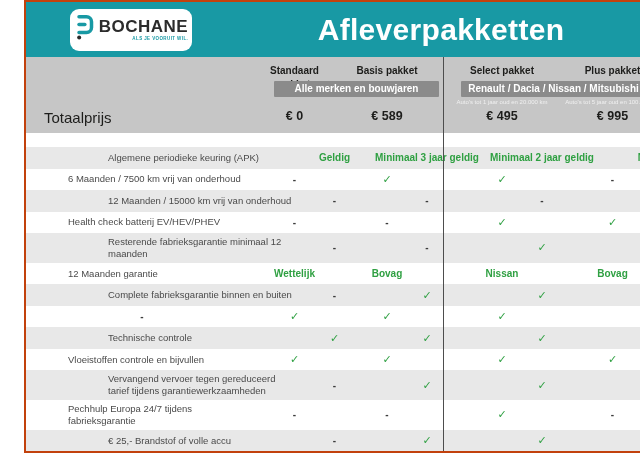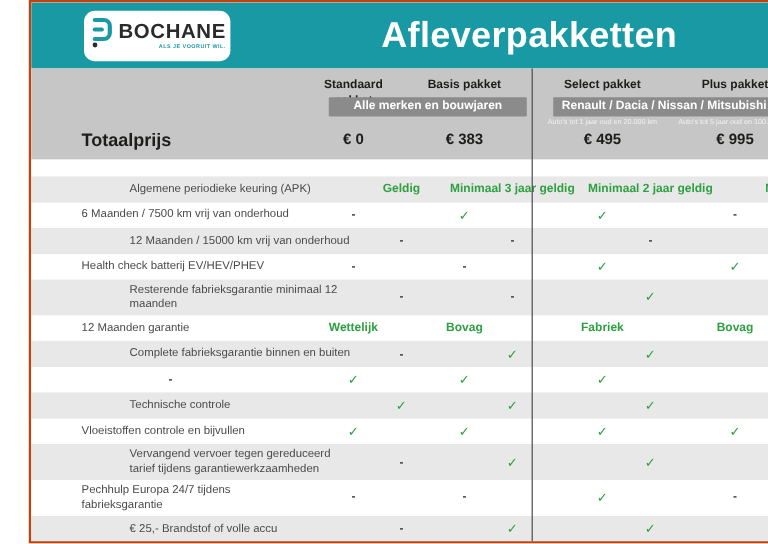--- a/index.html
+++ b/index.html
@@ -36,21 +36,21 @@
   .badge{
     background:var(--badge_gray); color:#fff; font-size:10px; font-weight:700;
     text-align:center; height:16px; line-height:16px; border-radius:1px;
   }
   .badge-1{grid-column:2/4; margin:0 4px 0 16px;}
   .badge-2{grid-column:4/6; margin:0 18px 0 18px;}
   .caption{font-size:6px; color:#f0f0f0; text-align:center; height:11px; line-height:11px;}
   .cap-1{grid-column:4;}
   .cap-2{grid-column:5;}
   .total-row{margin-top:1px;}
-  .total-label{font-size:15px; font-weight:700; color:var(--dark_text); padding-left:42px;}
+  .total-label{font-size:15px; font-weight:400; color:var(--dark_text); padding-left:18px;}
   .price{font-size:12.5px; font-weight:700; color:var(--dark_text); text-align:center;}
   
   .gap{height:14px; background:#fff;}
   .t-row{min-height:21.5px; align-items:center;}
   .t-row.gray{background:var(--row_gray);padding-left:40px;}
   .t-row.white{background:#fff;}
   .feature{font-size:9.5px; color:var(--body_text); padding:3px 6px 3px 42px; line-height:1.25;}
   .val{text-align:center; font-size:10px;}
   .val.green{color:var(--green); font-weight:700;}
   .val.check{color:var(--green); font-weight:400; font-size:11px;}
@@ -96,21 +96,21 @@
     <div class="grid">
       <div></div>
         <div></div>
         <div></div>
       <div class="caption cap-1">Auto's tot 1 jaar oud en 20.000 km</div>
       <div class="caption cap-2">Auto's tot 5 jaar oud en 100.000 km</div>
     </div>
     <div class="grid total-row">
       <div class="total-label">Totaalprijs</div>
       <div class="price">€ 0</div>
-      <div class="price">€ 383</div>
+      <div class="price">€ 589</div>
       <div class="price">€ 495</div>
       <div class="price">€ 995</div>
     </div>
   </div>
 
   <div class="gap"></div>
 
   <div id="table-body">
     <div class="grid t-row gray">
       <div class="feature">Algemene periodieke keuring (APK)</div>
@@ -149,21 +149,21 @@
       <div class="val dash">-</div>
       <div class="val dash">-</div>
       <div class="val check">✓</div>
       <div class="val dash">-</div>
     </div>
 
     <div class="grid t-row white">
       <div class="feature">12 Maanden garantie</div>
       <div class="val green">Wettelijk</div>
       <div class="val green">Bovag</div>
-      <div class="val green">Fabriek</div>
+      <div class="val green">Nissan</div>
       <div class="val green">Bovag</div>
     </div>
 
     <div class="grid t-row gray">
       <div class="feature">Complete fabrieksgarantie binnen en buiten</div>
       <div class="val dash">-</div>
       <div class="val check">✓</div>
       <div class="val check">✓</div>
       <div class="val check">✓</div>
     </div>

